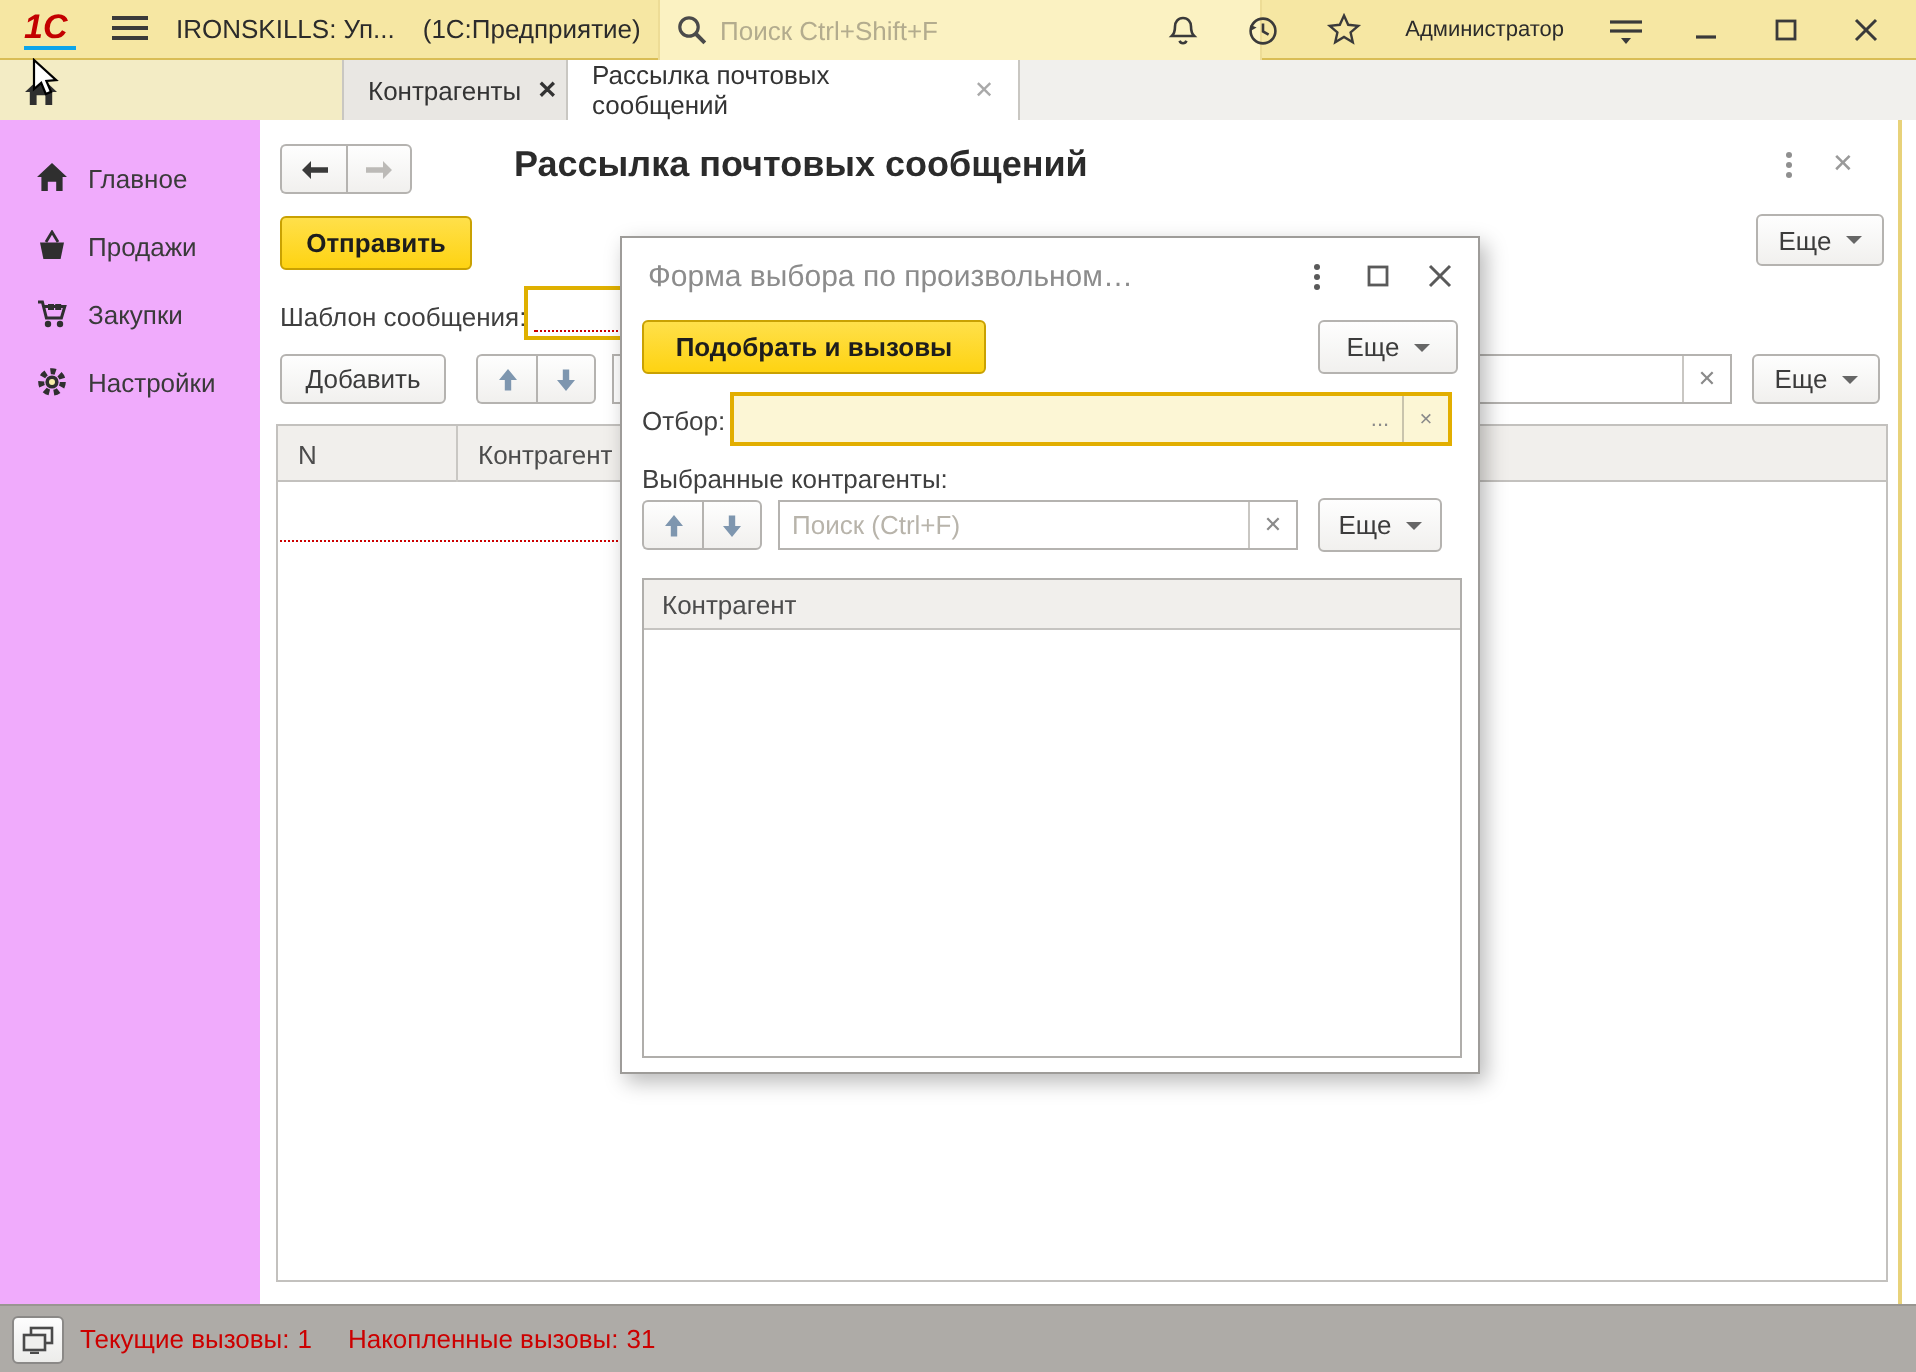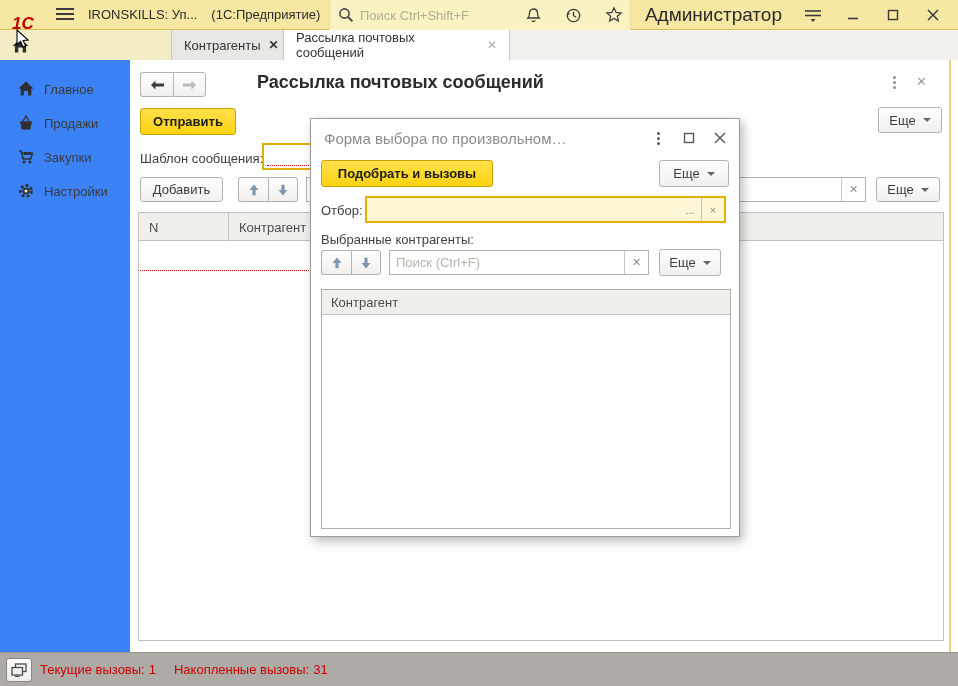--- a/index.html
+++ b/index.html
@@ -6,45 +6,45 @@
   html,body { background:#888; }
   #app {
     position:relative; width:958px; height:686px; overflow:hidden;
     font-family:"Liberation Sans", sans-serif; background:#fff;
     font-size:13px; color:#333;
   }
   .abs { position:absolute; }
 
   
   .titlebar { left:0; top:0; width:958px; height:30px; background:#f6e7a3; border-bottom:1px solid #d9bd55; display:flex; align-items:center; }
-  .logo-1c { position:absolute; left:12px; top:4px; font-weight:bold; font-style:italic; font-size:17px; color:#c30000; border-bottom:2px solid #22c55e; line-height:19px; padding-right:4px;margin-top:10px;}
+  .logo-1c { position:absolute; left:12px; top:4px; font-weight:bold; font-style:italic; font-size:17px; color:#c30000; border-bottom:2px solid #0ea5e9; line-height:19px; padding-right:4px;}
   .burger { position:absolute; left:56px; top:8px; width:18px; height:14px; cursor:pointer;}
   .burger i { display:block; height:2px; background:#3a3a3a; margin-bottom:3px; }
   .app-title { position:absolute; left:88px; top:7px; color:#2b2b2b; font-size:13px; white-space:nowrap;}
   .app-title .suffix { margin-left:14px; }
   .global-search { position:absolute; left:329px; top:0; width:302px; height:30px; background:#fbf2c2; display:flex; align-items:center; border-left:1px solid #eddc96; border-right:1px solid #eddc96;}
   .global-search svg { margin:0 6px 0 8px; flex:none;}
   .global-search input { border:none; outline:none; background:transparent; font-size:13px; width:240px; color:#333; font-family:inherit;}
   .global-search input::placeholder { color:#b3ac8e; }
   .tb-icons { position:absolute; right:0; top:0; height:30px; display:flex; align-items:center; gap:22px; padding-right:16px; }
   .tb-ico { width:18px; height:18px; display:flex; align-items:center; justify-content:center; cursor:pointer;}
-  .tb-user { font-size:19px; color:#2b2b2b;text-align:right; }
+  .tb-user { font-size:11px; color:#2b2b2b;text-align:right; }
 
   
   .tabbar { left:0; top:30px; width:958px; height:30px; background:#f1f0ed; }
   .tab { position:absolute; top:0; height:30px; display:flex; align-items:center; padding:0 12px; font-size:13px; color:#333; cursor:pointer; }
   .tab-home { left:0; width:172px; background:#f3ecc5; border-right:1px solid #c9c7c2;}
   .tab-k { left:172px; width:112px; background:#e9e7e3; border-right:1px solid #c9c7c2;}
   .tab-active { left:284px; width:226px; background:#ffffff; border-right:1px solid #c9c7c2; }
   .tab-green { position:absolute; left:284px; top:57px; width:226px; height:3px; background:#12a14b; }
   .tab-close { margin-left:8px; font-size:12px; line-height:12px; }
   .home-ico { margin-right:8px; }
 
   
-  .sidebar { left:0; top:60px; width:130px; height:592px; background:#3b82f6; }
+  .sidebar { left:0; top:60px; width:130px; height:592px; background:#f0abfc; }
   .side-item { position:absolute; left:0; width:130px; height:34px; display:flex; align-items:center; cursor:pointer; }
   .side-item .ico { width:16px; height:16px; margin:0 10px 0 18px; flex:none;}
   .side-item .lbl { font-size:13px; color:#3a3a3a; }
 
   
   .content-bg { left:130px; top:60px; width:828px; height:592px; background:#fff; }
   .right-edge { left:949px; top:60px; width:2px; height:592px; background:#e8d27a; }
 
   .navgrp { left:140px; top:72px; width:66px; height:25px; display:flex; }
   .navbtn { width:33px; height:25px; background:linear-gradient(#fefefe,#f1f0ee); border:1px solid #b5b3b0; display:flex; align-items:center; justify-content:center; cursor:pointer;}

